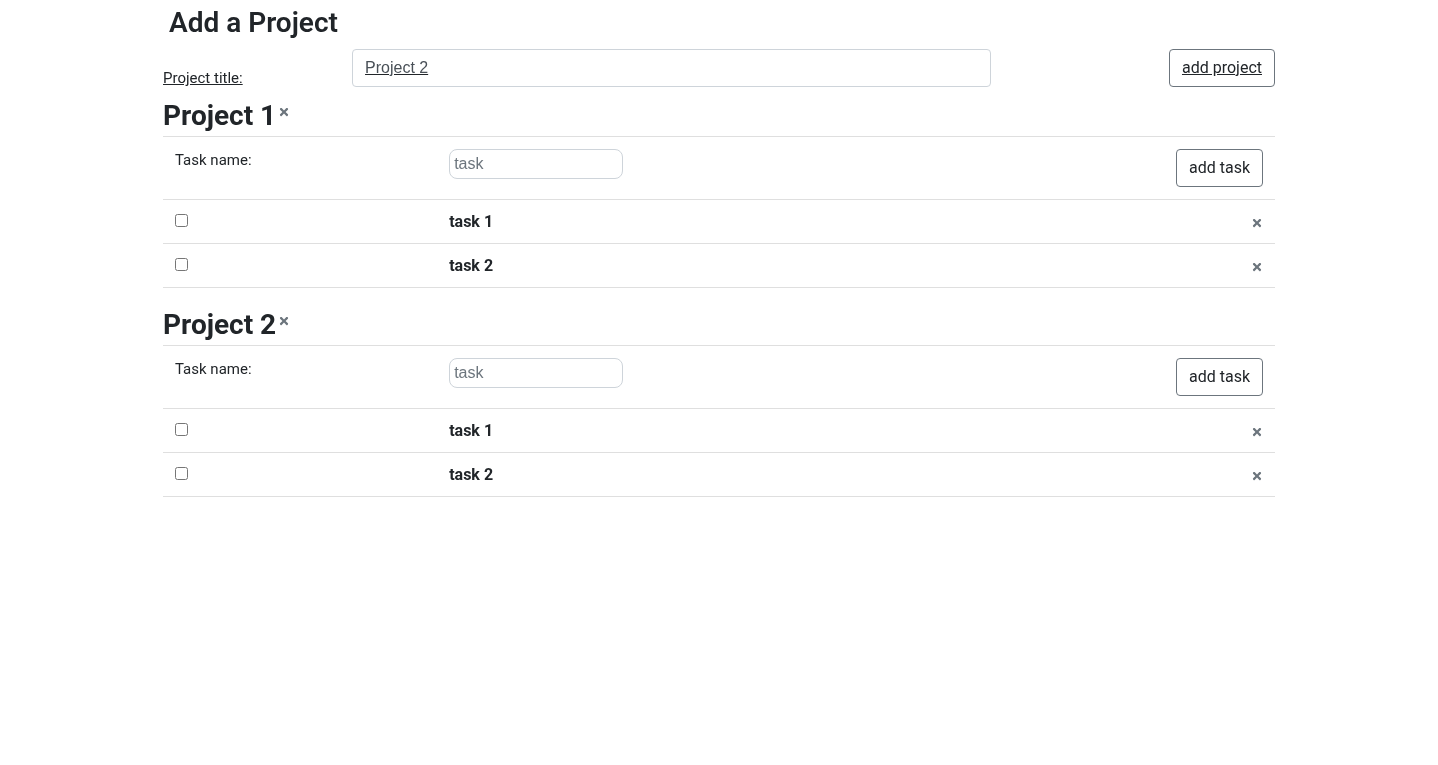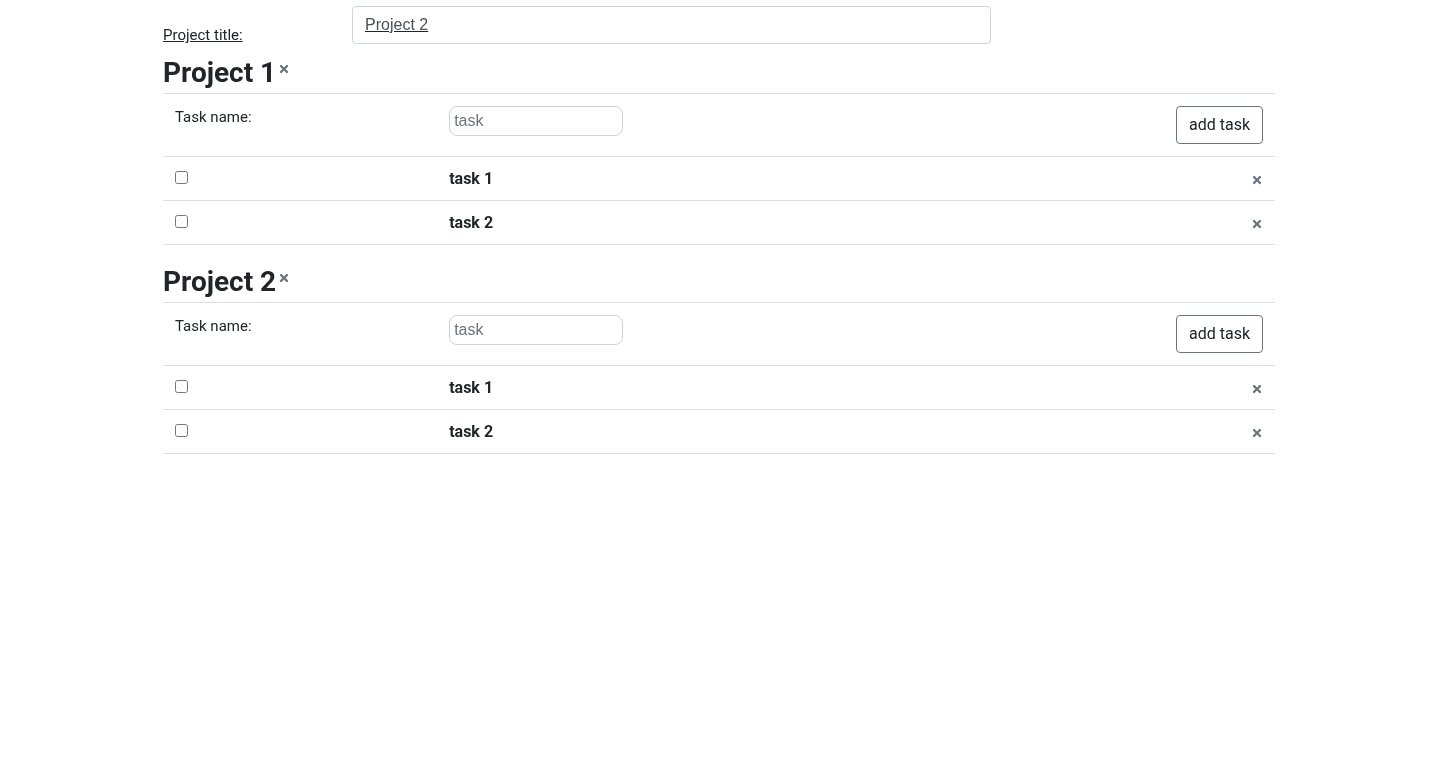--- a/index.html
+++ b/index.html
@@ -173,25 +173,29 @@
       height: 12px;
       fill: #6c757d;
       vertical-align: middle;
     }
   </style>
 </head>
 <body>
 
 <div class="container">
 
+  <h3 class="page-title">Add a Project</h3>
 
   <div class="row add-project-row">
     <div class="col-label">Project title:</div>
     <div class="col-input-wide">
       <input type="text" class="form-control" value="Project 2" style="">
+    </div>
+    <div class="col-btn-right">
+      <button class="btn">add project</button>
     </div>
   </div>
 
   <div id="projects">
   <div class="project-block">
     <h3 class="project-heading">
       <span>Project 1</span>
       <span class="close-x close-icon">
         <svg viewBox="0 0 352 512">
               <path d="M242.72 256l100.07-100.07c12.28-12.28 12.28-32.19 0-44.48l-22.24-22.24c-12.28-12.28-32.19-12.28-44.48 0L176 189.28 75.93 89.21c-12.28-12.28-32.19-12.28-44.48 0L9.21 111.45c-12.28 12.28-12.28 32.19 0 44.48L109.28 256 9.21 356.07c-12.28 12.28-12.28 32.19 0 44.48l22.24 22.24c12.28 12.28 32.2 12.28 44.48 0L176 322.72l100.07 100.07c12.28 12.28 32.2 12.28 44.48 0l22.24-22.24c12.28-12.28 12.28-32.19 0-44.48L242.72 256z"></path>

